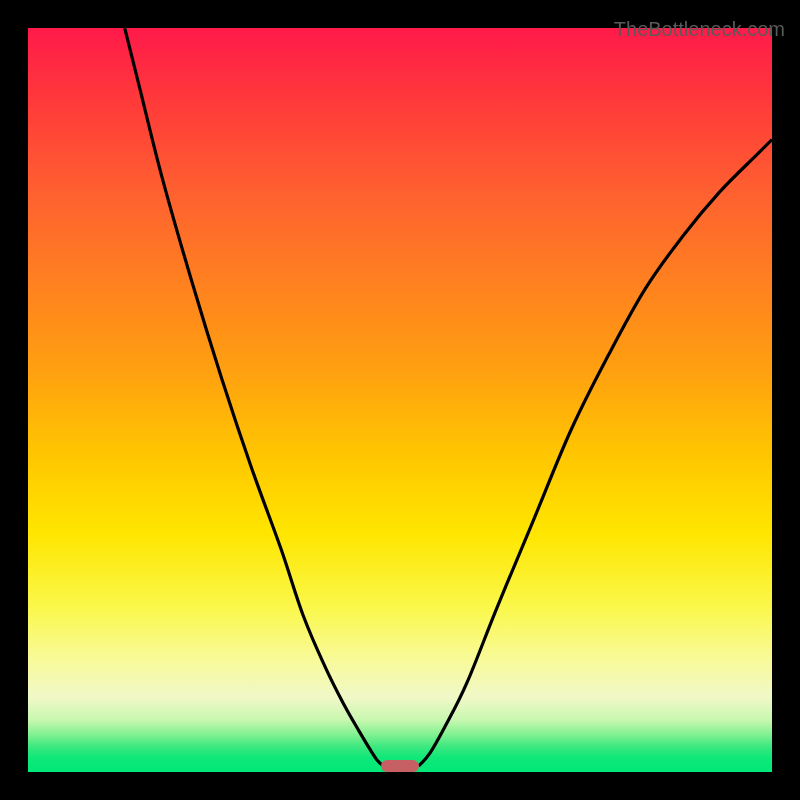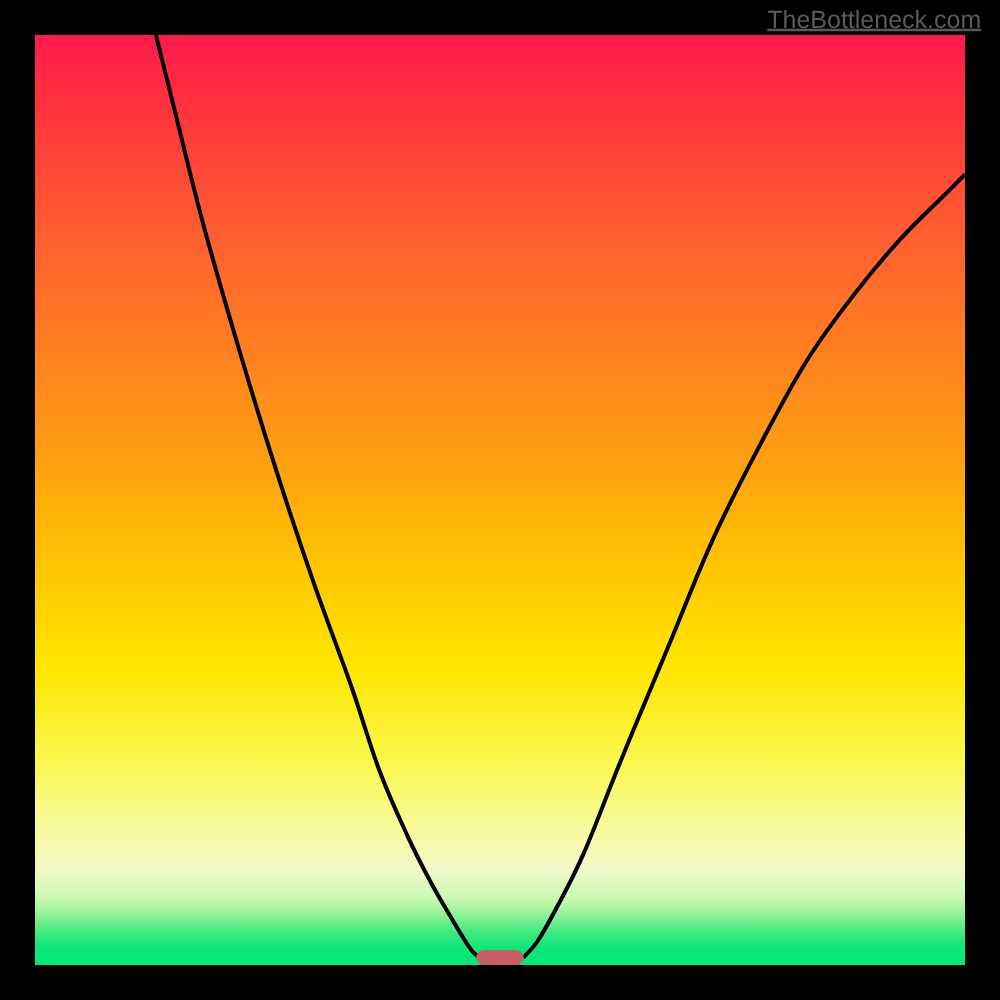--- a/index.html
+++ b/index.html
@@ -6,27 +6,26 @@
     margin: 0;
     padding: 0;
     width: 800px;
     height: 800px;
     background: #000;
     position: relative;
     font-family: Arial, sans-serif;
   }
   .watermark {
     position: absolute;
-    top: 5px;
+    top: 18px;
     right: 15px;
     color: #5a5a5a;
     font-size: 20px;
     font-weight: 500;
     z-index: 10;
-    text-decoration: underline;
   }
   .plot-area {
     position: absolute;
     top: 28px;
     left: 28px;
     width: 744px;
     height: 744px;
     overflow: hidden;
   }
   .gradient-bg {

